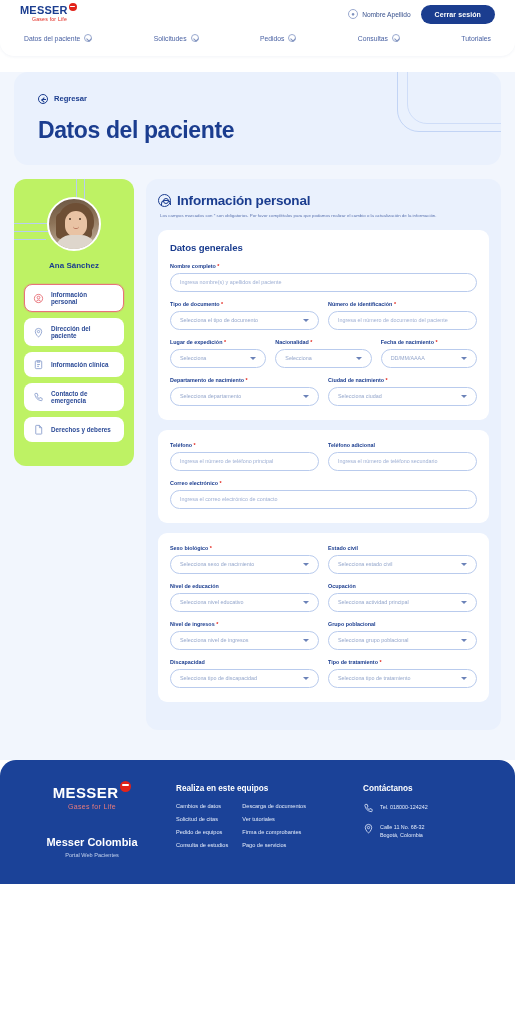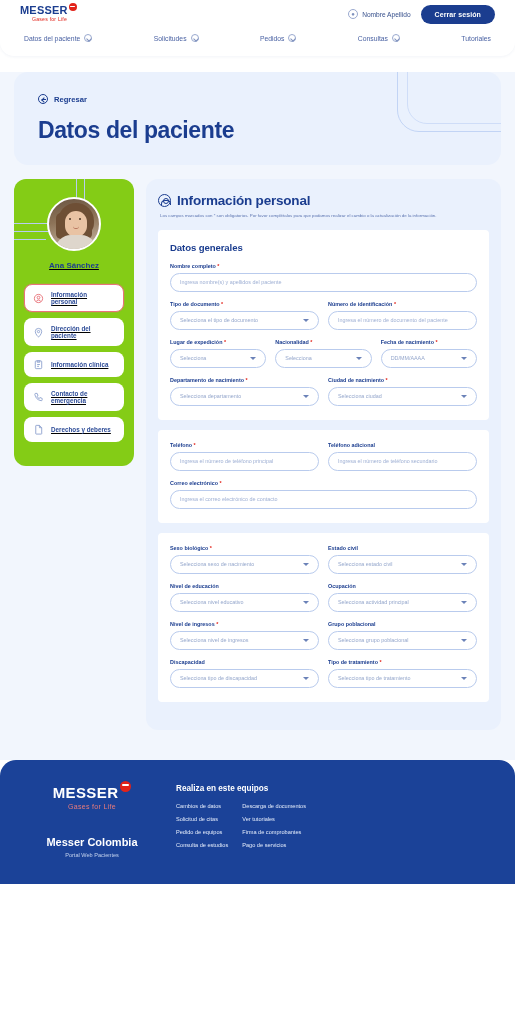--- a/index.html
+++ b/index.html
@@ -99,21 +99,21 @@
     position: absolute; right: -46px; top: -52px;
     width: 150px; height: 112px;
     border: 1.4px solid #c2d4f5; border-radius: 22px;
   }
   .deco2 {
     position: absolute; right: -26px; top: -40px;
     width: 120px; height: 92px;
     border: 1.4px solid #cfddf8; border-radius: 20px;
   }
   .back-link {
-    display: inline-flex; align-items: center; gap: 6px;
+    display: inline-flex; align-items: flex-start; gap: 6px;
     font-size: 7.6px; font-weight: 700; color: #1b3d8f; cursor: pointer;
     margin-bottom: 14px;
   }
   .back-ic {
     width: 10px; height: 10px; border-radius: 50%;
     border: 1.1px solid #1b3d8f; position: relative; flex: none;
   }
   .back-ic::before {
     content:""; position:absolute; left:2.6px; top:4px;
     width:4.6px;height:1.1px;background:#1b3d8f;
@@ -131,23 +131,23 @@
 
   
   .content {
     margin: 14px 14px 0 14px;
     display: flex; gap: 12px; align-items: flex-start;
   }
 
   
   .sidebar {
     width: 120px; flex: none;
-    background: #84cc16; border-radius: 12px;
+    background: #bef264; border-radius: 12px;
     padding: 16px 10px 18px 10px;
-    position: relative; overflow: hidden; text-decoration: underline;
+    position: relative; overflow: hidden;
   }
   .side-line {
     position:absolute; left:-8px; width: 66px; height: 1px; background:#b8cdf2;
   }
   .side-line.l1 { top: 44px; }
   .side-line.l2 { top: 52px; }
   .side-line.l3 { top: 60px; width: 40px; }
   .side-vline {
     position:absolute; top:-6px; width:1px; height:26px; background:#b8cdf2;
   }
@@ -217,21 +217,21 @@
     border:1.2px solid #1b3d8f;border-radius:50%;
   }
   .form-head-ic::after{
     content:"";position:absolute;left:2.4px;bottom:1.2px;width:7.6px;height:4px;
     border:1.2px solid #1b3d8f;border-bottom:none;border-radius:4px 4px 0 0;
   }
   h2.form-title { font-size: 13.5px; color: #1b3d8f; font-weight: 700; letter-spacing: -.2px; }
   .form-note { font-size: 4.4px; color: #5c74b0; margin: 5px 0 10px 2px; line-height: 1.5; }
 
   .card {
-    background: #ffffff; border-radius: 4px; padding: 12px 12px 14px 12px;
+    background: #ffffff; border-radius: 9px; padding: 12px 12px 14px 12px;
     margin-bottom: 10px;
   }
   h3.card-title {
     font-size: 9.6px; color: #1b3d8f; font-weight: 700; margin-bottom: 10px;
     letter-spacing: -.1px;
   }
   .fgrid { display: flex; gap: 9px; margin-bottom: 9px; }
   .fgrid:last-child { margin-bottom: 0; }
   .field { flex: 1; min-width: 0; }
   .field.w33 { flex: 0 0 calc(33.33% - 6px); }
@@ -615,13 +615,33 @@
         </ul>
       <ul id="flinks2">
           <li>Descarga de documentos</li>
           <li>Ver tutoriales</li>
           <li>Firma de comprobantes</li>
           <li>Pago de servicios</li>
         </ul>
     </div>
   </div>
 
+  <div class="f-col3">
+    <h4 class="f-title">Contáctanos</h4>
+    <div class="f-contact">
+      <span class="f-ic">
+        <svg width="11" height="11" viewBox="0 0 24 24" fill="none" stroke="currentColor" stroke-width="2">
+          <path d="M6 3h3l2 5-2.5 1.5a12 12 0 0 0 5 5L15 12l5 2v3a2 2 0 0 1-2.2 2A17 17 0 0 1 4 5.2 2 2 0 0 1 6 3z"></path>
+        </svg>
+      </span>
+      <span class="txt">Tel. 018000-124242</span>
+    </div>
+    <div class="f-contact">
+      <span class="f-ic">
+        <svg width="11" height="11" viewBox="0 0 24 24" fill="none" stroke="currentColor" stroke-width="2">
+          <path d="M12 22s7-6.3 7-12a7 7 0 1 0-14 0c0 5.7 7 12 7 12z"></path>
+            <circle cx="12" cy="10" r="2.5"></circle>
+        </svg>
+      </span>
+      <span class="txt" id="faddr">Calle 11 No. 68-32<br>Bogotá, Colombia</span>
+    </div>
+  </div>
 </div>
 
 </body></html>

